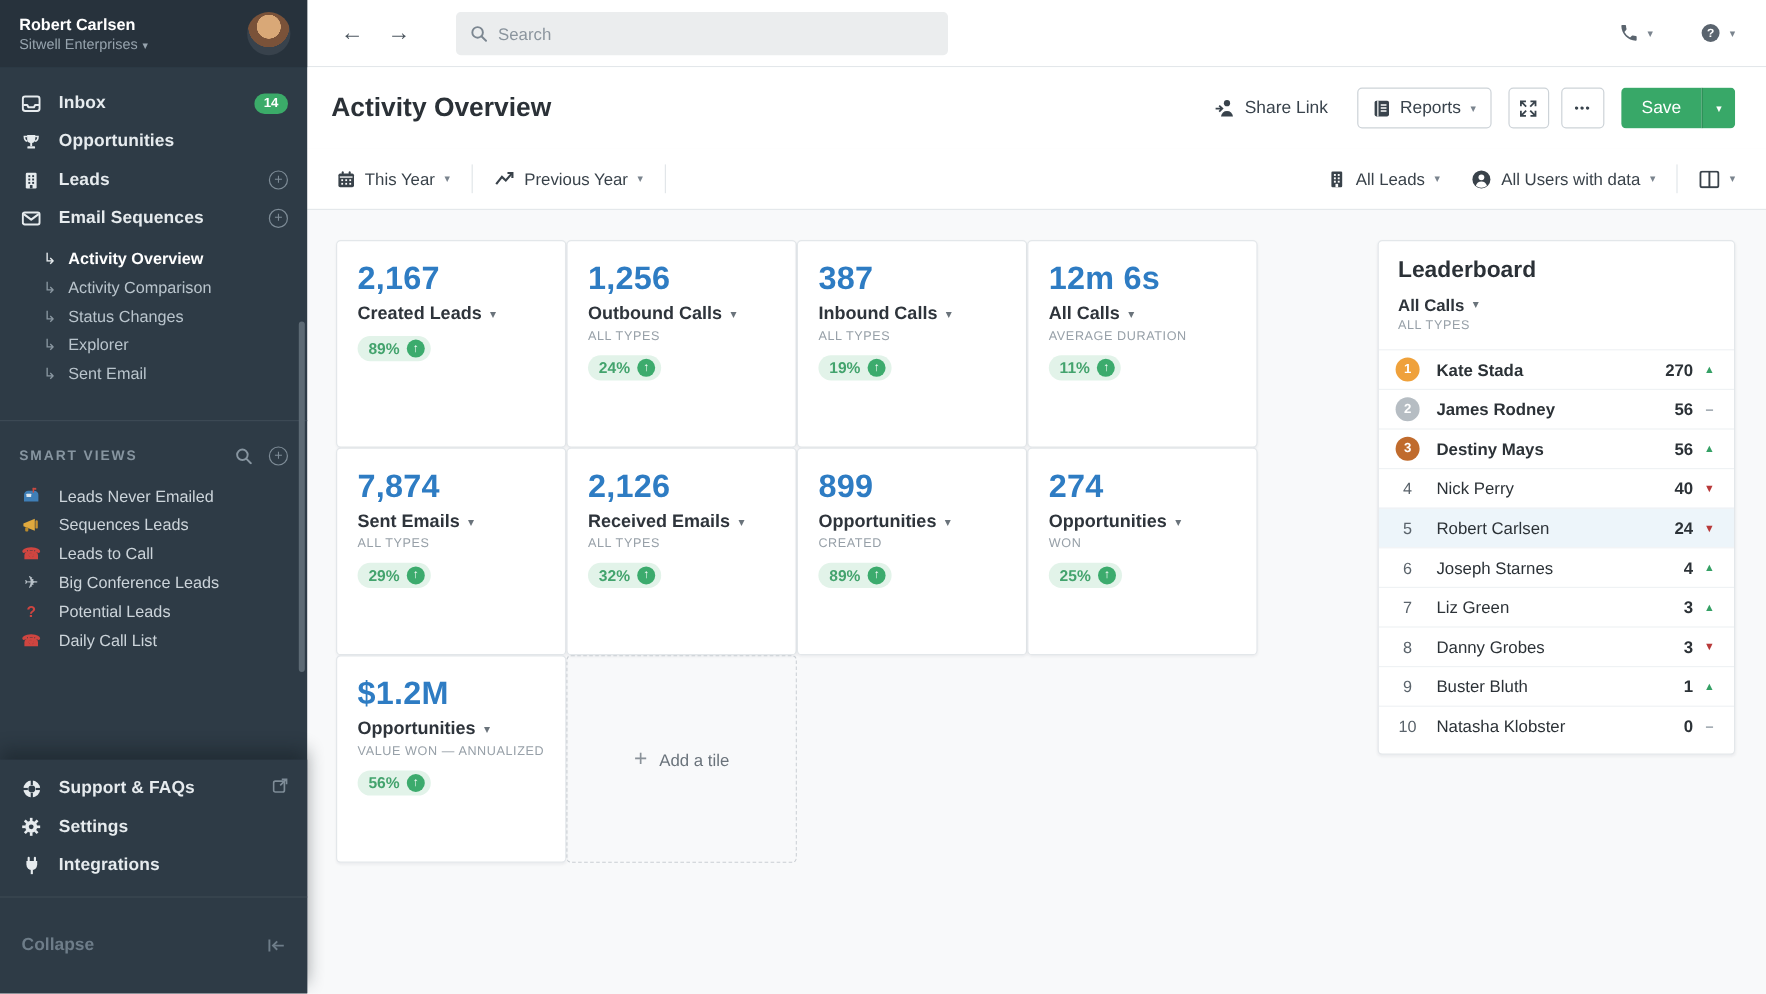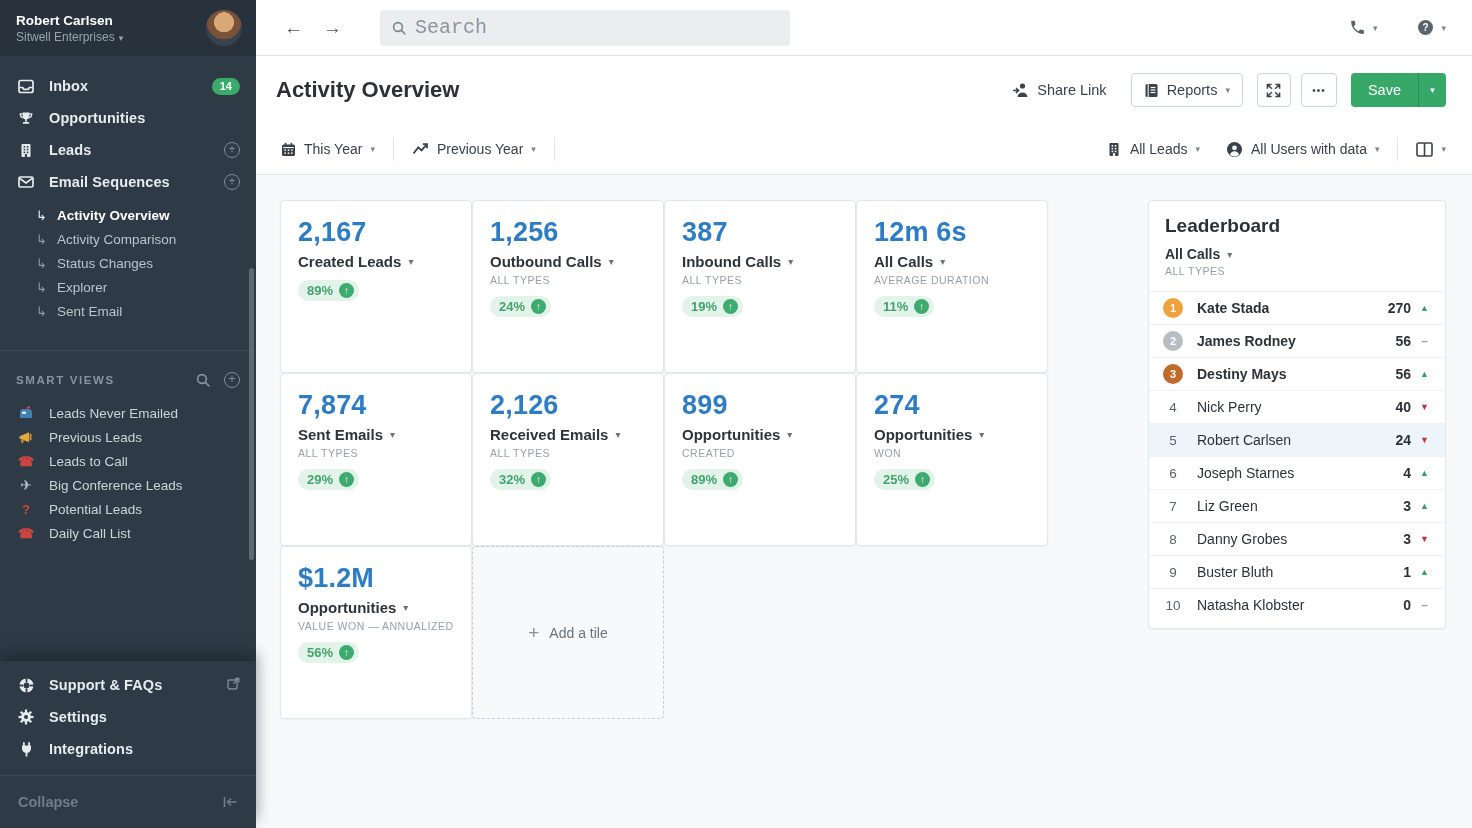--- a/index.html
+++ b/index.html
@@ -36,31 +36,31 @@
   .sv-header-icons { display:flex; align-items:center; gap:14px; color:#8795a0; }
   .sv-list { margin-top:8px; height:152px; overflow:hidden; }
   .sv-item { height:24px; display:flex; align-items:center; padding:0 16px; cursor:pointer; }
   .sv-icon { width:20px; margin-right:13px; text-align:center; font-size:13px; display:flex; justify-content:center; }
   .sv-label { font-size:13.5px; color:#ccd4da;text-align:center; }
   .g-red { color:#cf4540; font-weight:bold; font-size:13px; }
   .g-plane { color:#b9c2c9; font-size:14px; }
   .side-footer { position:absolute; left:0; right:0; bottom:0; background:#2e3b46; box-shadow:0 -8px 14px rgba(18,26,32,.45); }
   .sf-items { padding:8px 0 10px; }
   .ext-icon { color:#7e8c97; }
-  .collapse-row { height:53px; border-top:1px solid #3c4954; display:flex; align-items:center; padding:0 18px; color:#6e7d89; cursor:pointer; }
+  .collapse-row { height:81px; border-top:1px solid #3c4954; display:flex; align-items:center; padding:0 18px; color:#6e7d89; cursor:pointer; }
   .collapse-label { font-size:14.5px; font-weight:600; flex:1; }
   .side-scrollbar { position:absolute; right:2px; top:268px; width:5px; height:292px; background:#5d6a74; border-radius:3px; }
 
   
   .main { position:absolute; left:256px; top:0; right:0; bottom:0; }
   .topbar { height:56px; background:#fff; border-bottom:1px solid #e3e7ea; display:flex; align-items:center; padding:0 26px 0 28px; }
   .nav-arrow { font-size:19px; color:#4c565f; width:39px; cursor:pointer; }
   .search-box { width:410px; height:36px; background:#ebedee; border-radius:4px; display:flex; align-items:center; padding:0 12px; margin-left:18px; }
   .search-box .icon { color:#7c8791; margin-right:9px; display:flex; }
-  .search-input { flex:1; border:none; background:transparent; outline:none; font-size:20px; color:#0369a1; font-family:Liberation Mono, monospace; }
+  .search-input { flex:1; border:none; background:transparent; outline:none; font-size:14px; color:#0369a1; font-family:Liberation Sans, sans-serif; }
   .search-input::placeholder { color:#8b959e; }
   .topbar-right { margin-left:auto; display:flex; align-items:center; gap:40px; }
   .tb-icon-group { display:flex; align-items:center; gap:7px; color:#5a646e; cursor:pointer; }
   .sm-caret { font-size:9px; color:#7a848e; }
 
   .page-header { height:68px; background:#fff; display:flex; align-items:center; padding:0 26px 0 20px; }
   .page-title { font-size:22px; font-weight:bold; color:#2b3137; }
   .header-right { margin-left:auto; display:flex; align-items:center; }
   .share-btn { display:flex; gap:8px; font-size:14.5px; color:#39434c; margin-right:24px; cursor:pointer; }
   .btn { height:34px; border:1px solid #cdd3d8; border-radius:4px; background:#fff; display:flex; align-items:center; justify-content:center; font-size:14.5px; color:#39434c; cursor:pointer; }
@@ -235,21 +235,21 @@
       <span class="sv-label">Leads Never Emailed</span>
     </div>
     <div class="sv-item">
       <span class="sv-icon">
           <svg width="16" height="13" viewBox="0 0 16 13">
             <path d="M1.5 5.2 11 1.2v10L1.5 7.6z" fill="#e0a93e"></path>
             <rect x="11.5" y="2.5" width="2" height="7" rx="1" fill="#c8912f"></rect>
             <rect x="3" y="8.3" width="2.6" height="3.6" rx=".8" fill="#b98a2c"></rect>
           </svg>
         </span>
-      <span class="sv-label">Previous Leads</span>
+      <span class="sv-label">Sequences Leads</span>
     </div>
     <div class="sv-item">
       <span class="sv-icon g-red">☎</span>
       <span class="sv-label">Leads to Call</span>
     </div>
     <div class="sv-item">
       <span class="sv-icon g-plane">✈</span>
       <span class="sv-label">Big Conference Leads</span>
     </div>
     <div class="sv-item">

